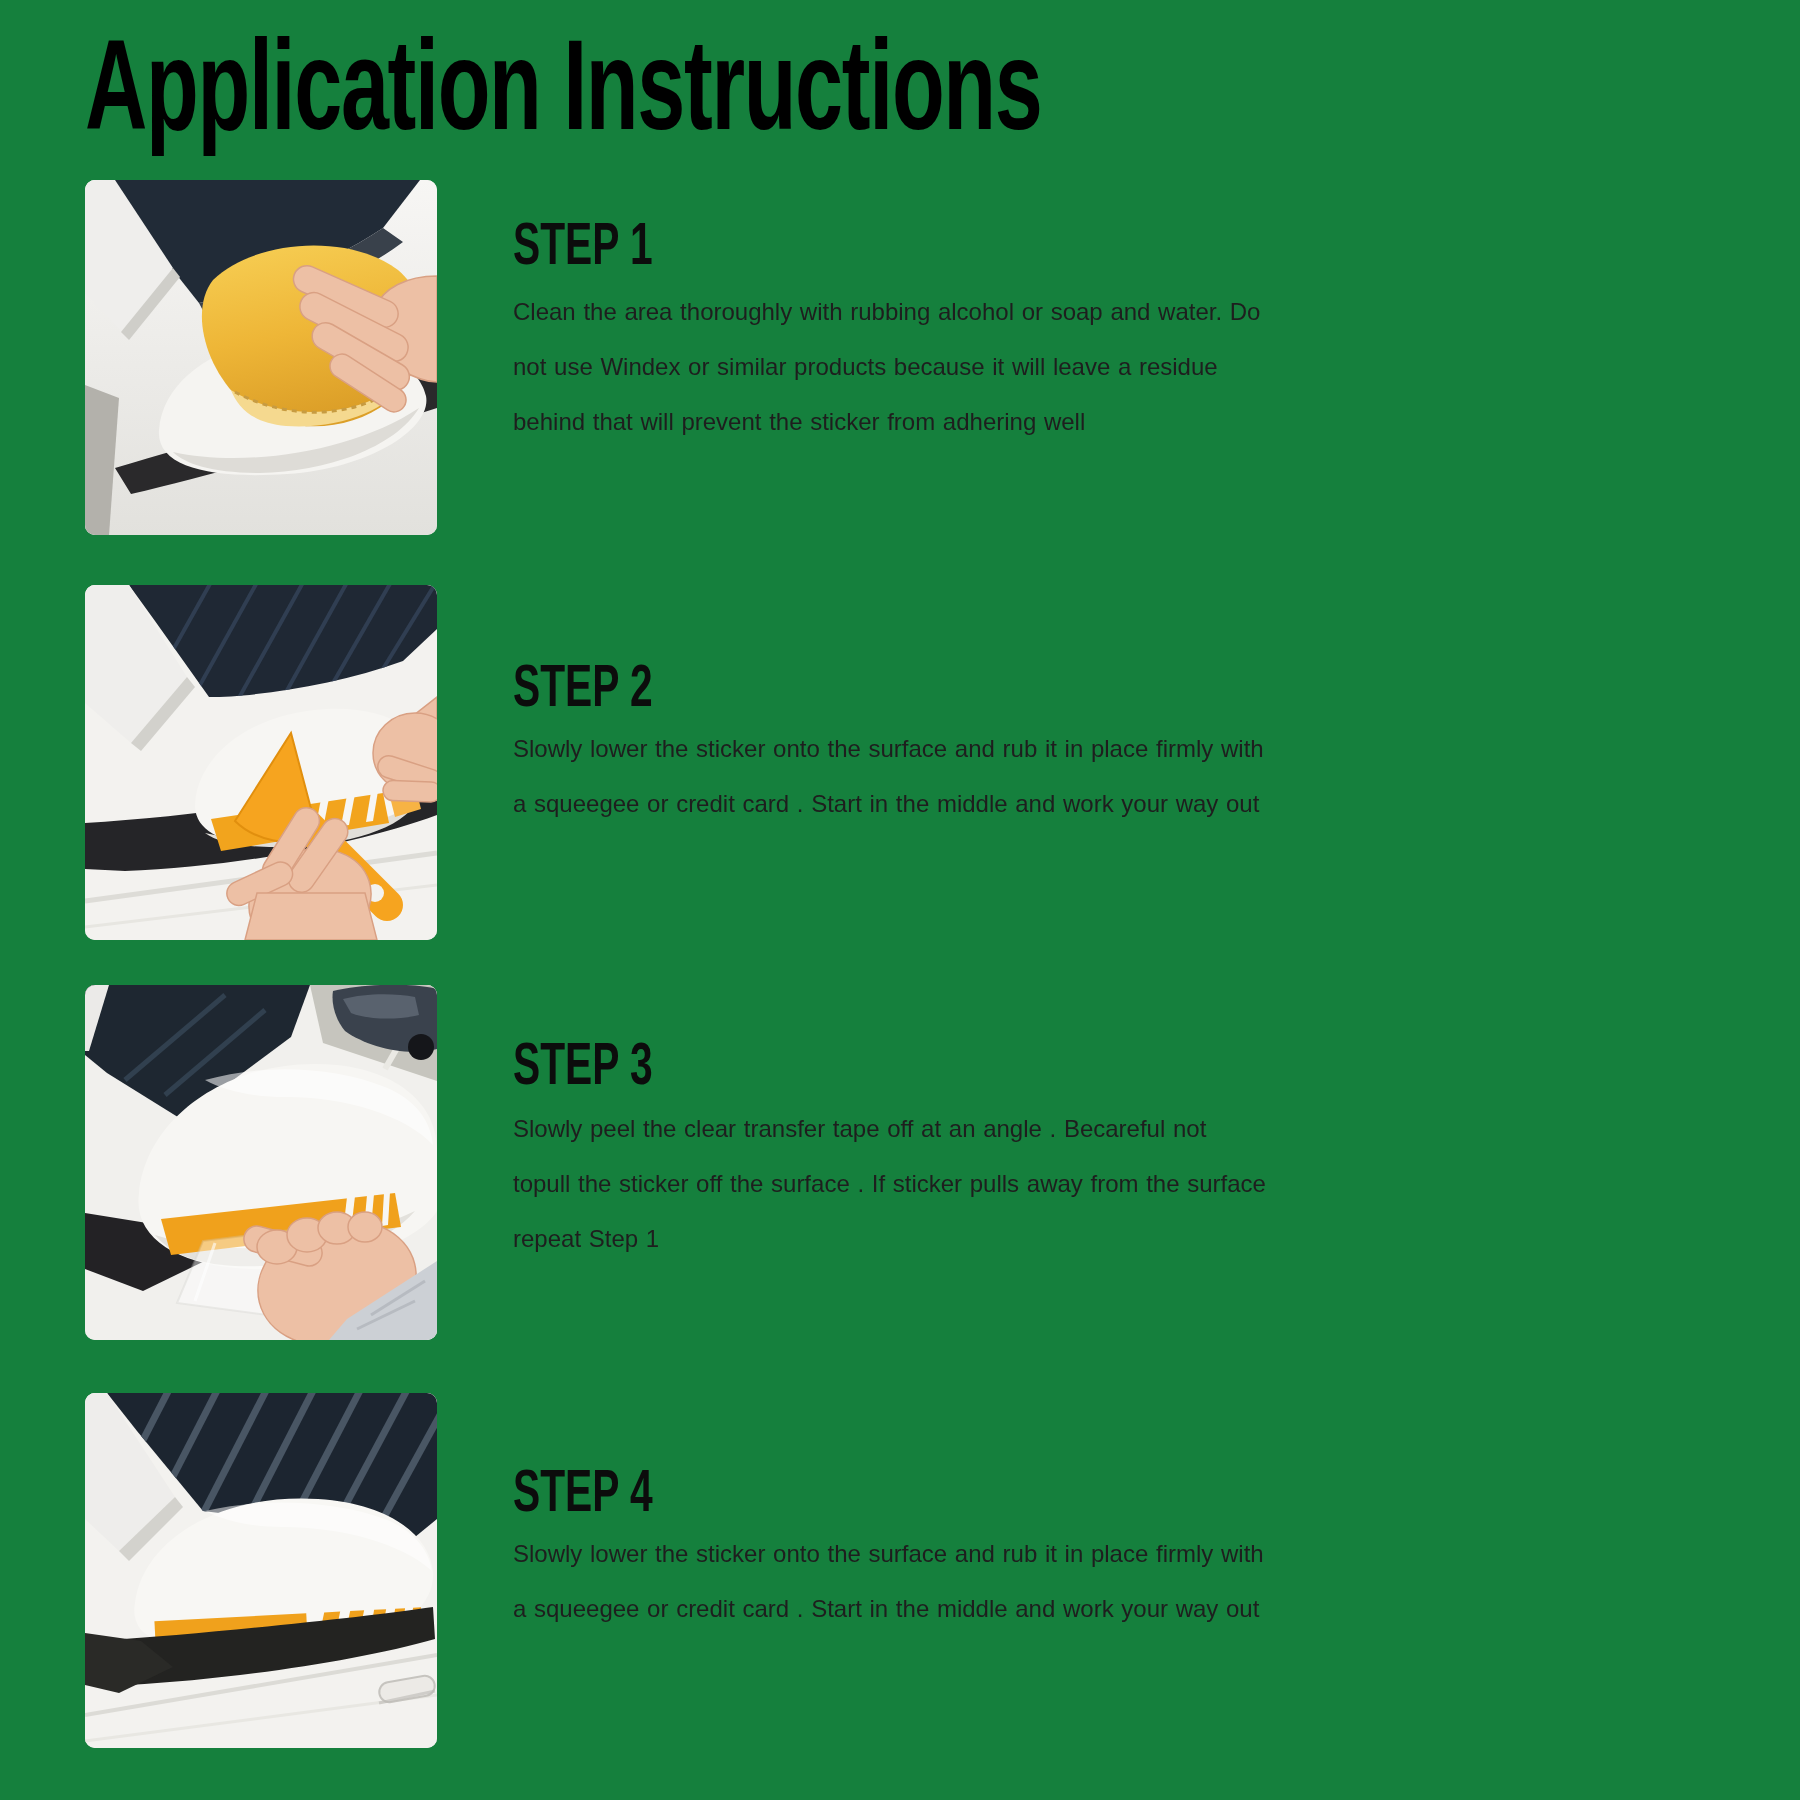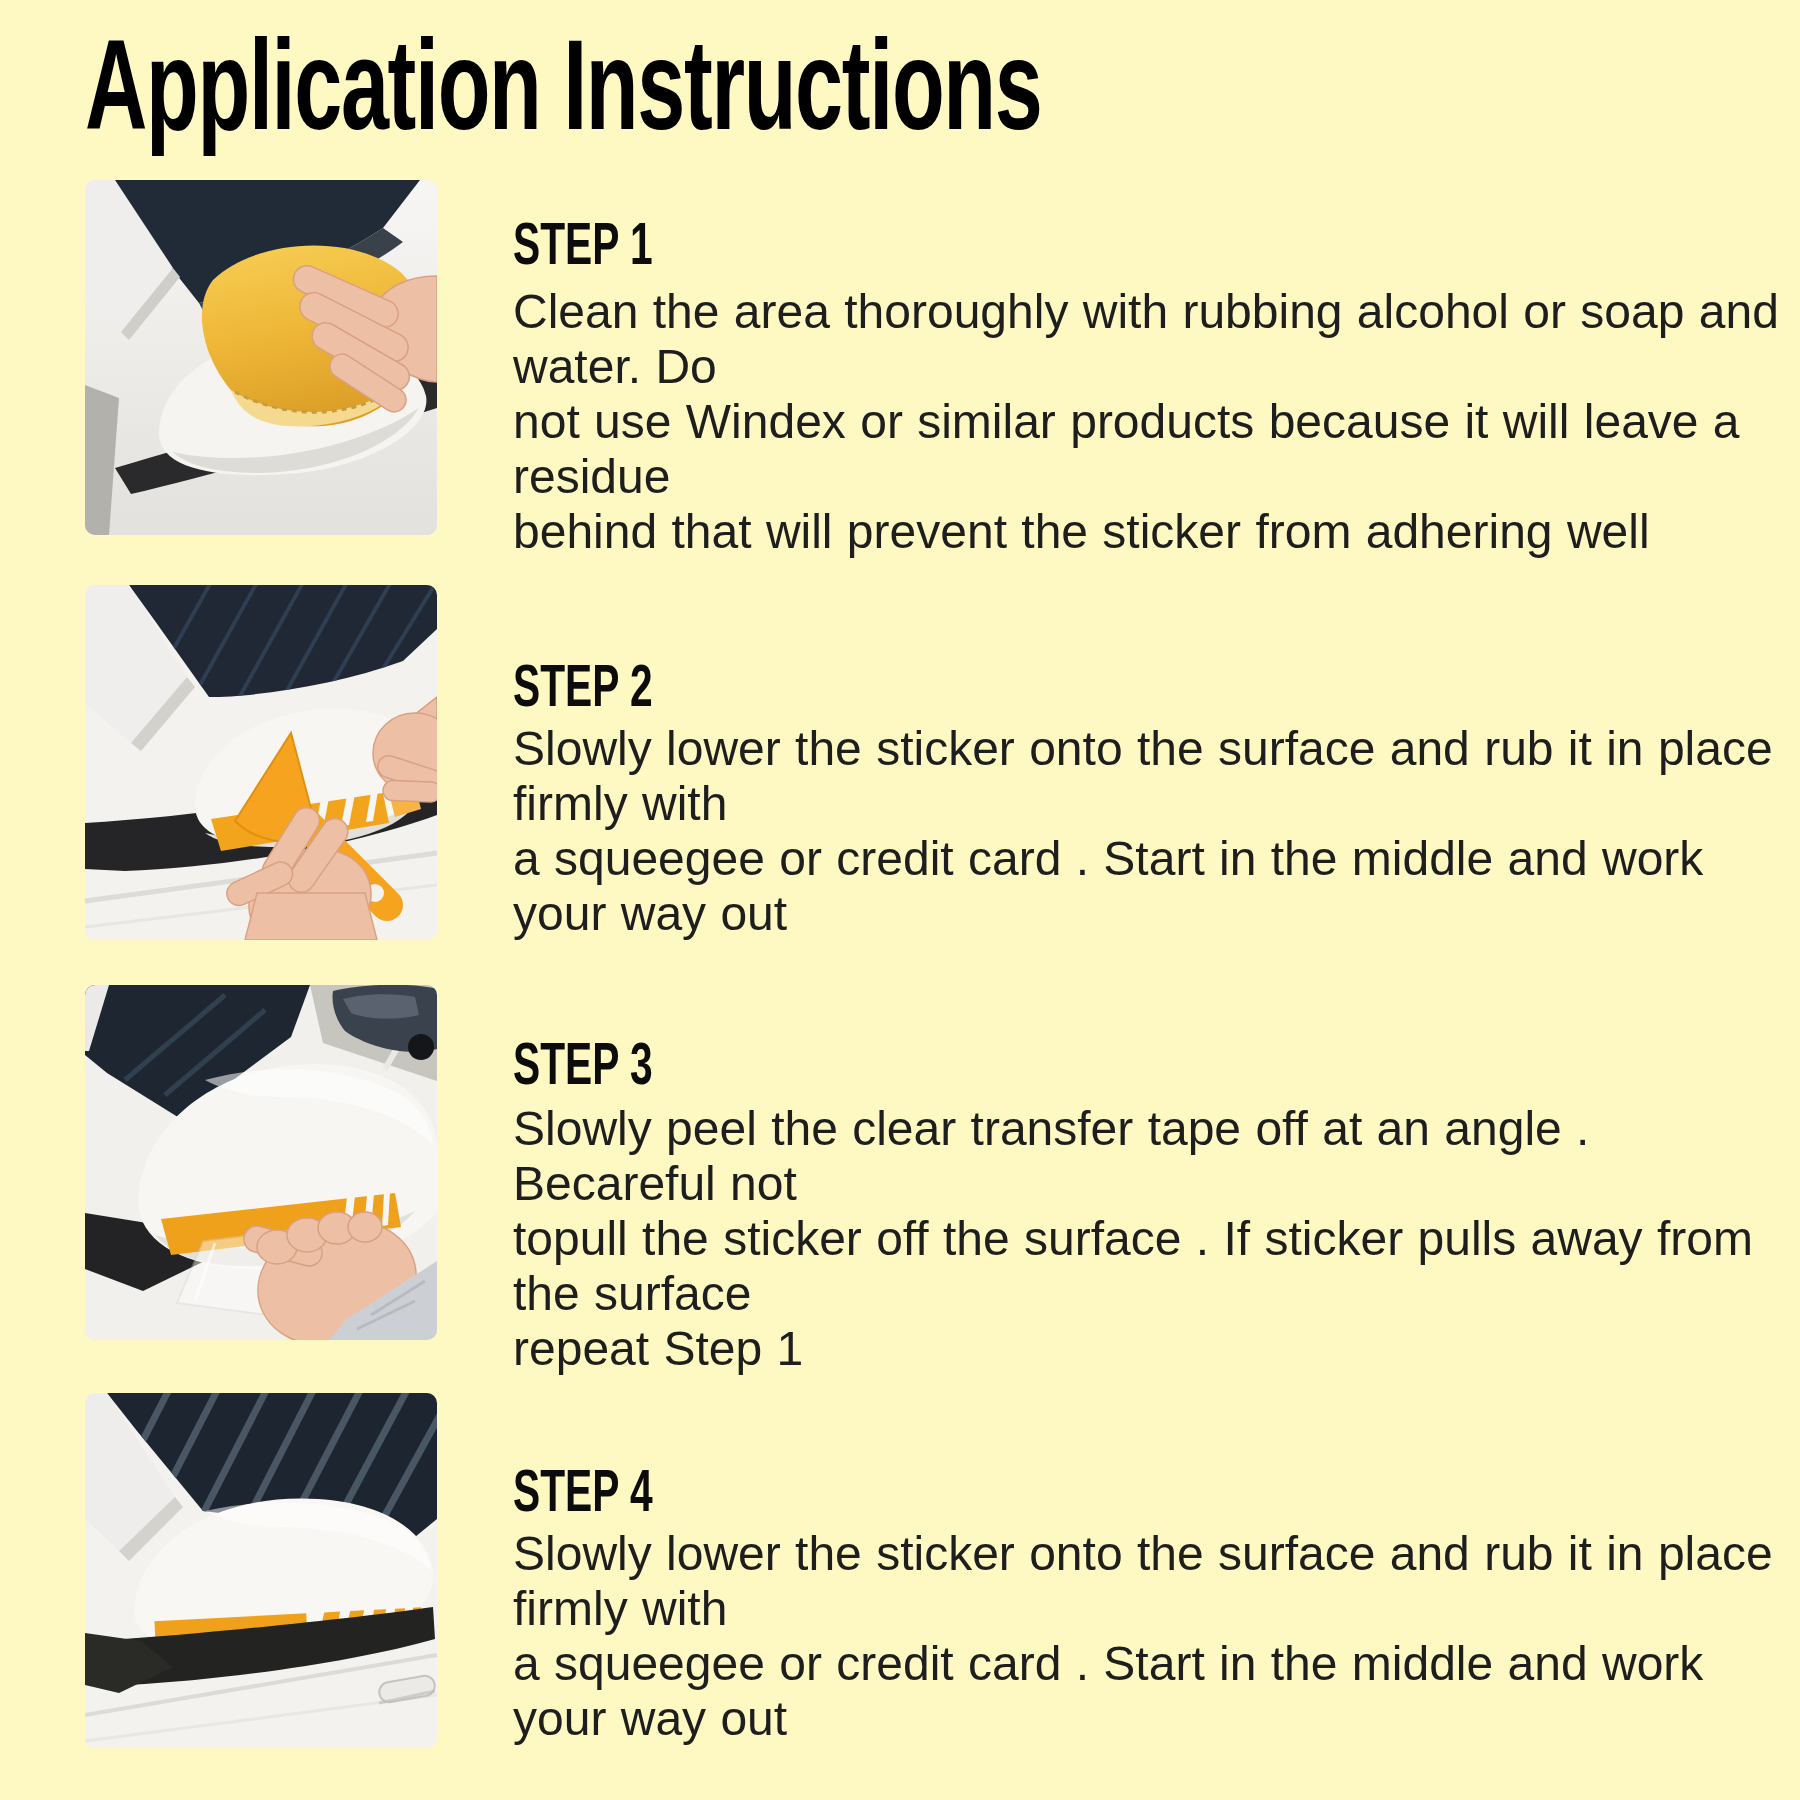--- a/index.html
+++ b/index.html
@@ -3,36 +3,36 @@
 <meta charset="utf-8">
 <style>
   html,body{margin:0;padding:0;}
   body{
     width:1800px;height:1800px;
     background:#ffffff;
     font-family:"Liberation Sans",sans-serif;
     position:relative;
     overflow:hidden;
   }
-  .sheet{position:absolute;inset:0;background:#fef9c3;}
+  .sheet{position:absolute;inset:0;background:#15803d;}
   .title{
     position:absolute;left:85px;top:21px;
     font-size:128px;font-weight:bold;line-height:128px;color:#000;
     letter-spacing:-2px;white-space:nowrap;
     transform:scaleX(0.675);transform-origin:left top;
   }
   .step-label{
     position:absolute;left:513px;
     font-size:59px;font-weight:bold;line-height:59px;color:#0c0c0c;
     white-space:nowrap;
     transform:scaleX(0.69);transform-origin:left top;
   }
   .step-desc{
     position:absolute;left:513px;width:1280px;
-    font-size:48px;line-height:55px;color:#1e1e1e;
+    font-size:24px;line-height:55px;color:#1e1e1e;
     white-space:pre-line;word-spacing:1px;
   }
   .photo{
     position:absolute;left:85px;width:352px;height:355px;
     border-radius:10px;overflow:hidden;background:#eceae6;
   }
   .photo svg{display:block;width:100%;height:100%;}
   .p1{top:180px}.p2{top:585px}.p3{top:985px}.p4{top:1393px}
   .l1{top:215px}.l2{top:657px}.l3{top:1035px}.l4{top:1462px}
   .d1{top:284px}.d2{top:721px}.d3{top:1101px}.d4{top:1526px}

